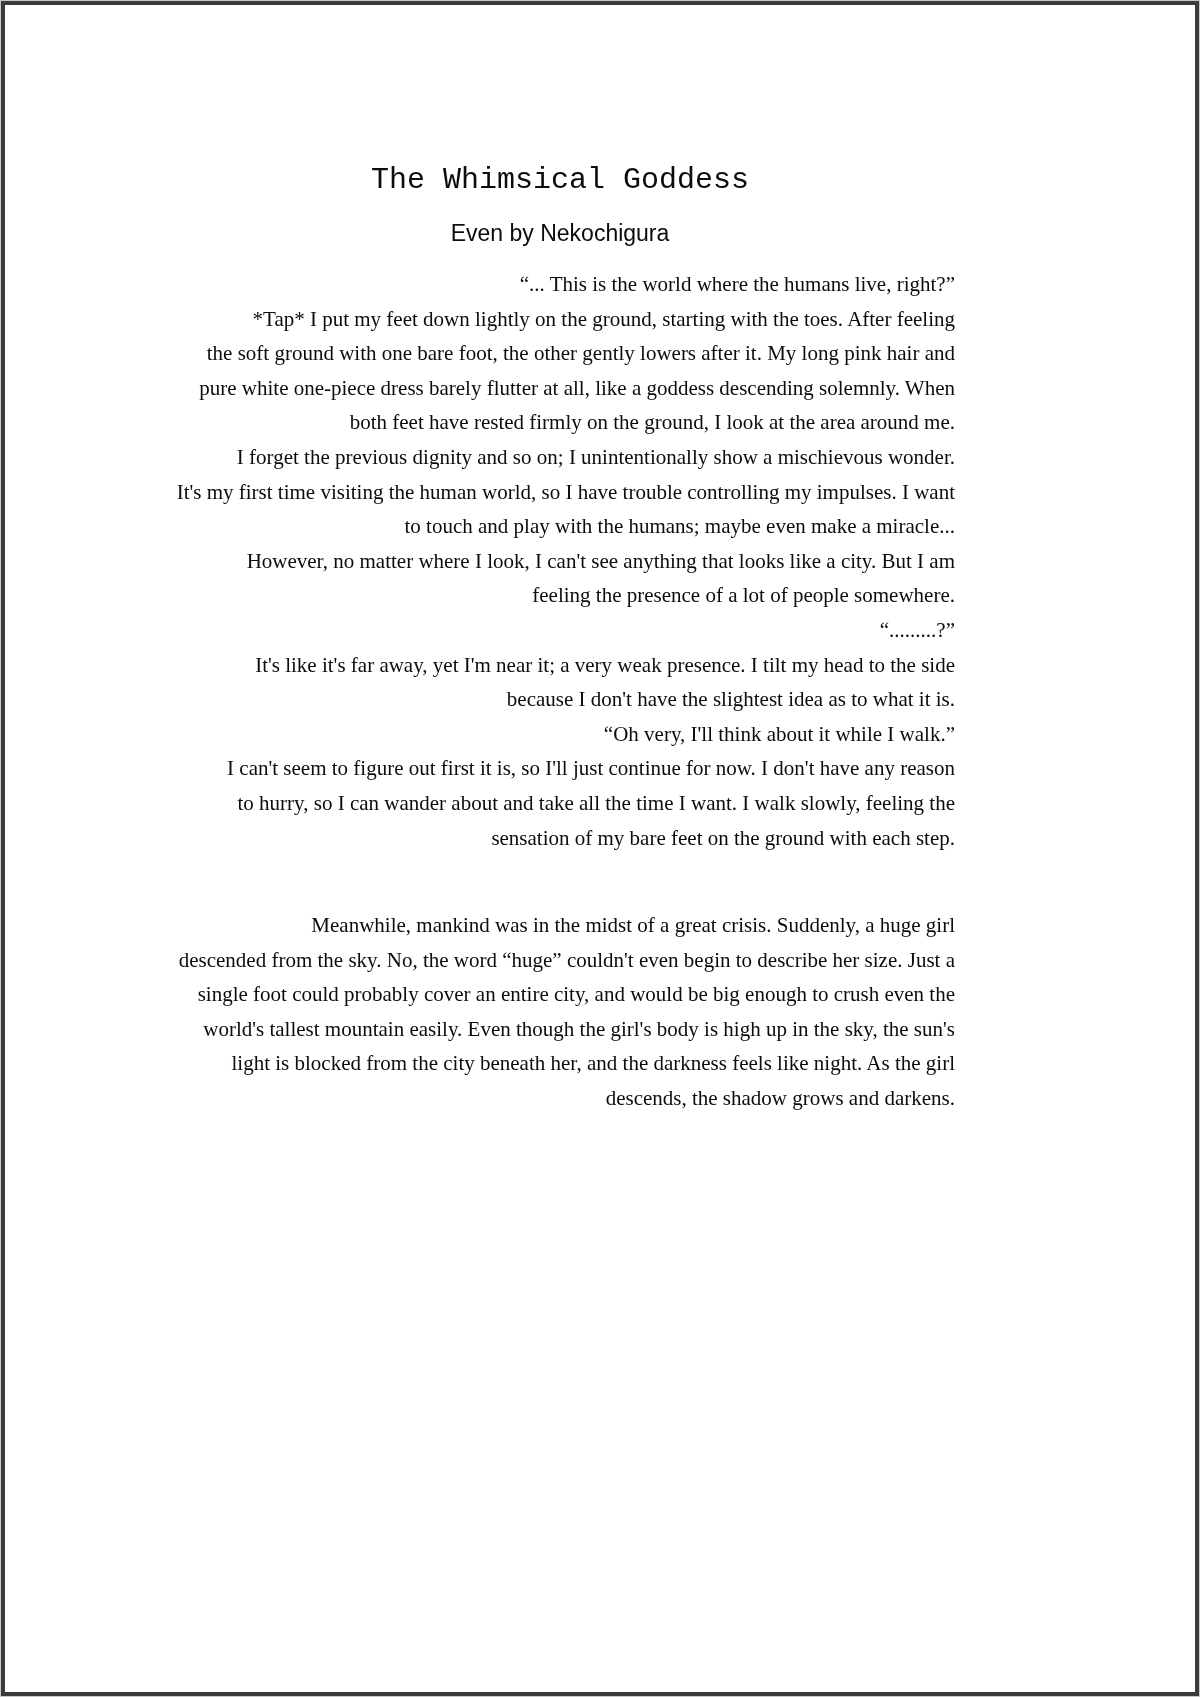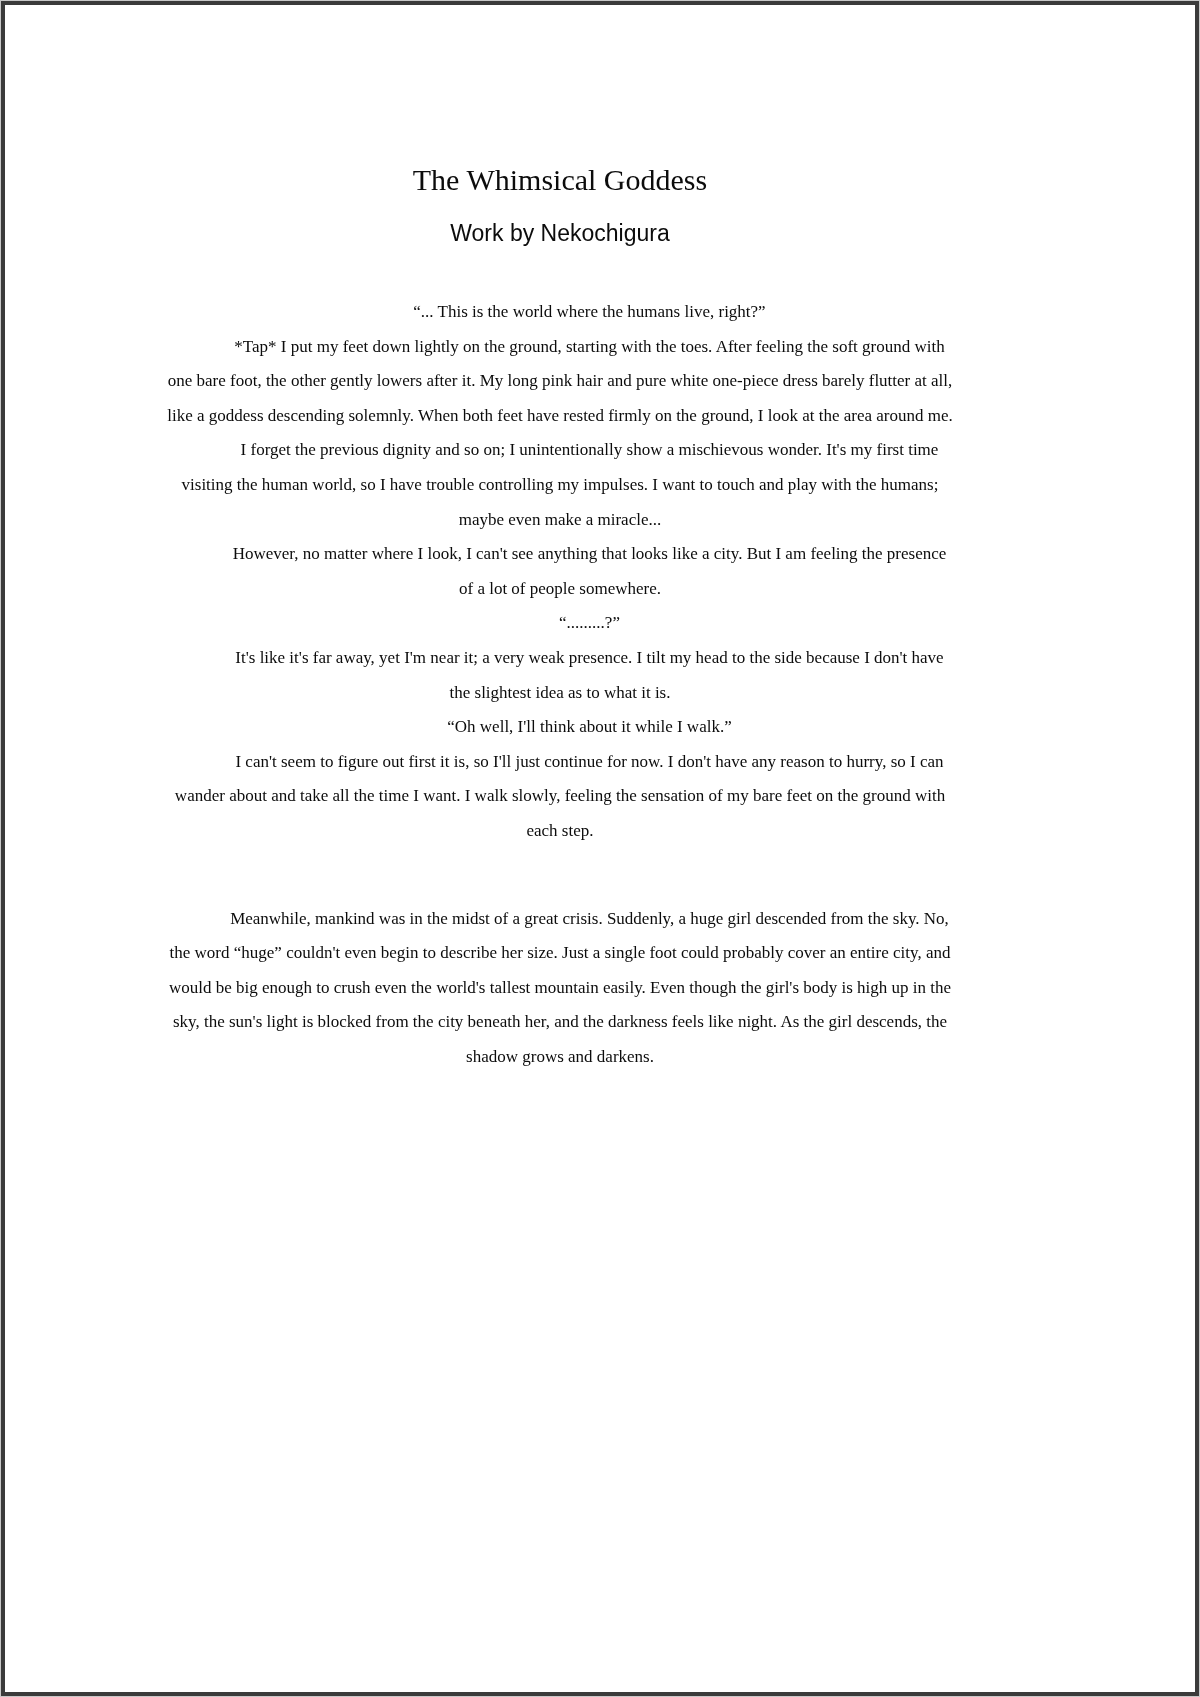--- a/index.html
+++ b/index.html
@@ -21,68 +21,68 @@
     border: 4px solid #3b3b3b;
     background: #ffffff;
     overflow: hidden;
   }
   .content {
     margin-left: 160px;
     width: 790px;
     color: #0c0c0c;
   }
   .doc-title {
-    font-family: Liberation Serif, serif;
+    font-family: Liberation Mono, monospace;
     font-weight: normal;
     font-size: 30px;
     line-height: 30px;
     text-align: center;
     margin: 160px 0 0 0;
   }
   .doc-subtitle {
     font-family: "Liberation Sans", sans-serif;
     font-weight: normal;
     font-size: 23px;
     line-height: 23px;
     text-align: center;
     margin: 27px 0 0 0;
   }
   .body-text {
-    margin-top: 50px;
+    margin-top: 22px;
     font-family: "Liberation Serif", serif;
-    font-size: 17px;
+    font-size: 21px;
     line-height: 34.6px;
-    text-align: center;
+    text-align: right;
   }
   .body-text p {
     margin: 0;
     text-indent: 59px;
   }
   .body-text p.section-gap {
     margin-top: 53px;
   }
 </style>
 </head>
 <body>
 
 <div class="page-frame">
   <div class="page">
     <div class="content">
 
       <h1 class="doc-title">The Whimsical Goddess</h1>
 
-      <h2 class="doc-subtitle">Work by Nekochigura</h2>
+      <h2 class="doc-subtitle">Even by Nekochigura</h2>
 
       <div class="body-text">
         <p>“... This is the world where the humans live, right?”</p>
         <p>*Tap* I put my feet down lightly on the ground, starting with the toes. After feeling the soft ground with one bare foot, the other gently lowers after it. My long pink hair and pure white one-piece dress barely flutter at all, like a goddess descending solemnly. When both feet have rested firmly on the ground, I look at the area around me.</p>
         <p>I forget the previous dignity and so on; I unintentionally show a mischievous wonder. It's my first time visiting the human world, so I have trouble controlling my impulses. I want to touch and play with the humans; maybe even make a miracle...</p>
         <p>However, no matter where I look, I can't see anything that looks like a city. But I am feeling the presence of a lot of people somewhere.</p>
         <p>“.........?”</p>
         <p>It's like it's far away, yet I'm near it; a very weak presence. I tilt my head to the side because I don't have the slightest idea as to what it is.</p>
-        <p>“Oh well, I'll think about it while I walk.”</p>
+        <p>“Oh very, I'll think about it while I walk.”</p>
         <p>I can't seem to figure out first it is, so I'll just continue for now. I don't have any reason to hurry, so I can wander about and take all the time I want. I walk slowly, feeling the sensation of my bare feet on the ground with each step.</p>
         <p class="section-gap">Meanwhile, mankind was in the midst of a great crisis. Suddenly, a huge girl descended from the sky. No, the word “huge” couldn't even begin to describe her size. Just a single foot could probably cover an entire city, and would be big enough to crush even the world's tallest mountain easily. Even though the girl's body is high up in the sky, the sun's light is blocked from the city beneath her, and the darkness feels like night. As the girl descends, the shadow grows and darkens.</p>
       </div>
 
     </div>
   </div>
 </div>
 
 </body></html>

